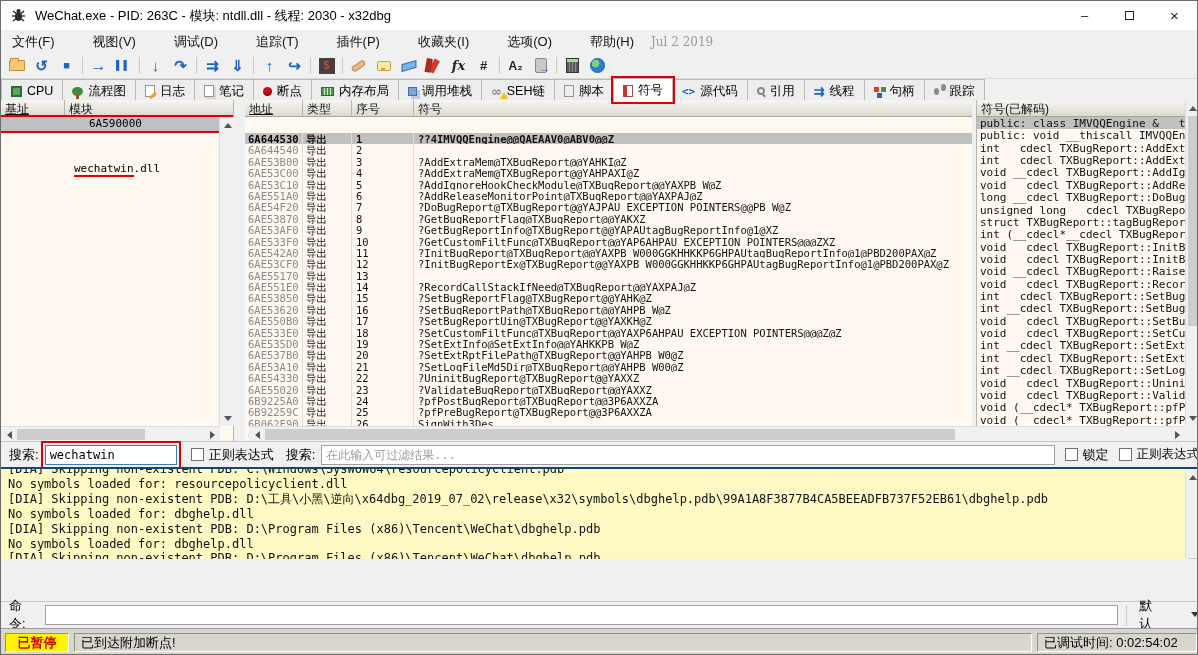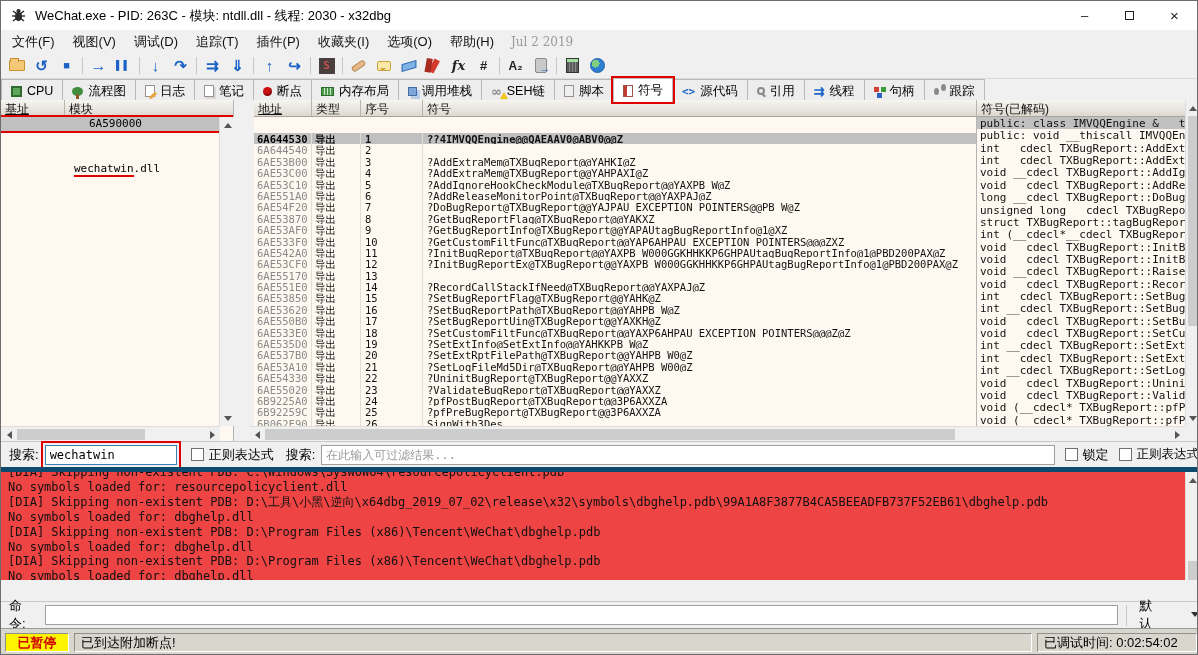--- a/index.html
+++ b/index.html
@@ -84,21 +84,21 @@
   .hc.sorted { text-decoration:underline; }
 
   .left-panel { left:0; width:233px; height:341px; border-right:1px solid #B5B5B5; }
   .mrow { display:flex; height:14px; font:11px "DejaVu Sans Mono", monospace; color:#000; align-items:center;}
   .mrow.sel { background:#C0C0C0; }
   .mrow.annotated { outline:2px solid #E00000; outline-offset:0px;flex-direction:column; }
   .mrow .c1 { width:64px; padding-left:4px; }
   .mrow .c2 { flex:1;margin-top:32px; }
   .red-ul { border-bottom:2px solid #E00000; }
 
-  .sym-panel { left:253px; width:727px; height:341px; }
+  .sym-panel { left:244px; width:727px; height:341px; }
   .srow { display:flex; height:11.4px; line-height:11.6px; font:10.5px "DejaVu Sans Mono", monospace; white-space:nowrap; }
   .srow.sel { background:#C0C0C0; font-weight:bold; }
   .srow > div { overflow:hidden; }
   .sc1 { width:58px; padding-left:3px; color:#8a8a8a; border-right:1px solid #E2DCD2; }
   .srow.sel .sc1 { color:#000; }
   .sc2 { width:49px; padding-left:3px; color:#111; border-right:1px solid #E2DCD2; }
   .sc3 { width:62px; padding-left:4px; color:#111; border-right:1px solid #E2DCD2; }
   .sc4 { flex:1; padding-left:4px; color:#111; }
 
   .decoded-panel { left:975px; width:209px; height:341px; border-left:1px solid #B5B5B5; }
@@ -121,22 +121,22 @@
                display:flex; align-items:center; font-size:13px; border-top:1px solid #C8C8C8;}
   .searchrow label { white-space:nowrap; }
   .tinput { height:20px; border:1px solid #A0A0A0; background:#fff; font:12px "DejaVu Sans Mono", monospace; padding:0 4px; }
   #search-input { width:132px; margin-left:6px; border-color:#3C7FB1; }
   #search-input.annotated { outline:2px solid #E00000; outline-offset:2px; }
   #filter-input { width:776px; margin-left:6px; color:#000; }
   #filter-input::placeholder { color:#9a9a9a; }
   .cb { width:13px; height:13px; border:1px solid #707070; background:#fff; display:inline-block; flex:0 0 auto;}
 
   
-  .log { position:absolute; left:0; top:466px; width:1198px; height:113px; background:#ef4444;
-         border-top:5px solid #0c4a6e; overflow:hidden; }
+  .log { position:absolute; left:0; top:466px; width:1198px; height:92px; background:#fef9c3;
+         border-top:2px solid #0c4a6e; overflow:hidden; }
   .log-lines { padding-left:7px; margin-top:-7px; }
   .logline { font:12px "DejaVu Sans Mono", monospace; color:#111; line-height:14.9px; white-space:nowrap; }
 
   
   .cmdrow { position:absolute; left:0; top:600px; width:1198px; height:27px; background:#F0F0F0;
             display:flex; align-items:center; font-size:13px; border-top:1px solid #C8C8C8; }
   #cmd-input { width:1078px; margin-left:7px; }
   .combo { display:flex; align-items:center; margin-left:8px; border-left:1px solid #C8C8C8; padding-left:12px; height:21px; gap:26px;}
   .combo .tri.down { border-top-color:#333; }
 
@@ -170,21 +170,21 @@
     <div class="winbtns">
       <div class="winbtn">–</div>
       <div class="winbtn">
           <span class="maxbox"></span>
         </div>
       <div class="winbtn" style="font-size:15px;">×</div>
     </div>
   </div>
 
   <div class="menubar">
-    <span id="menu-items" style="display:flex;">
+    <span id="menu-items" style="display:flex;gap:20px;">
         <span class="menu-item">文件(F)</span>
         <span class="menu-item">视图(V)</span>
         <span class="menu-item">调试(D)</span>
         <span class="menu-item">追踪(T)</span>
         <span class="menu-item">插件(P)</span>
         <span class="menu-item">收藏夹(I)</span>
         <span class="menu-item">选项(O)</span>
         <span class="menu-item">帮助(H)</span>
       </span>
     <span class="builddate">Jul 2 2019</span>

